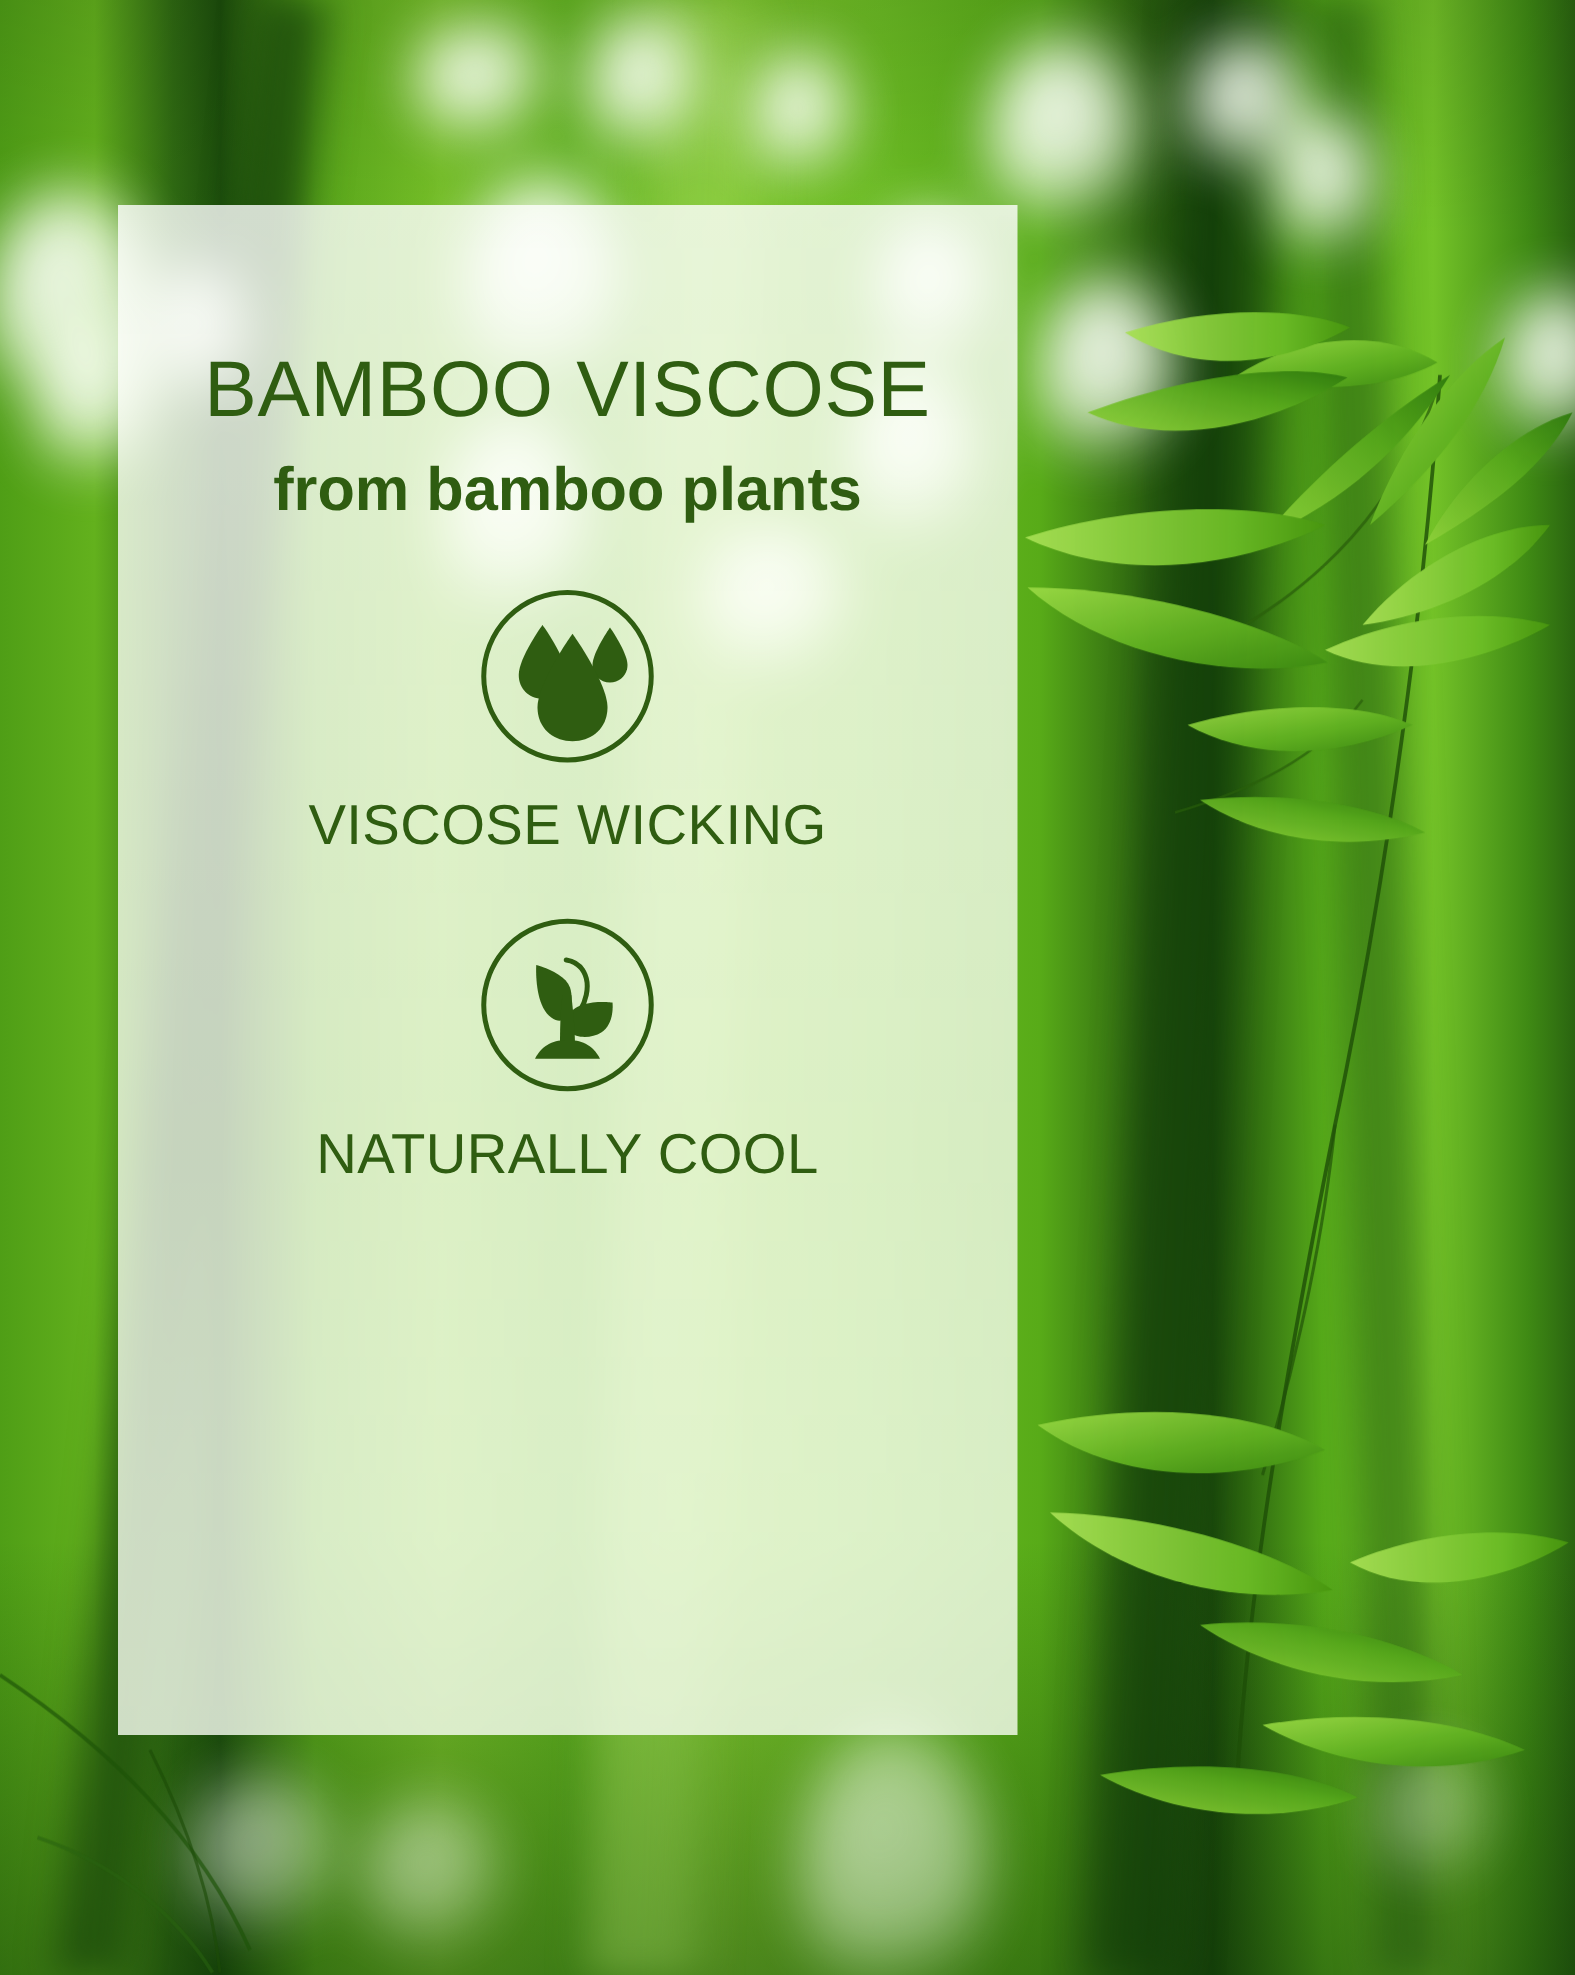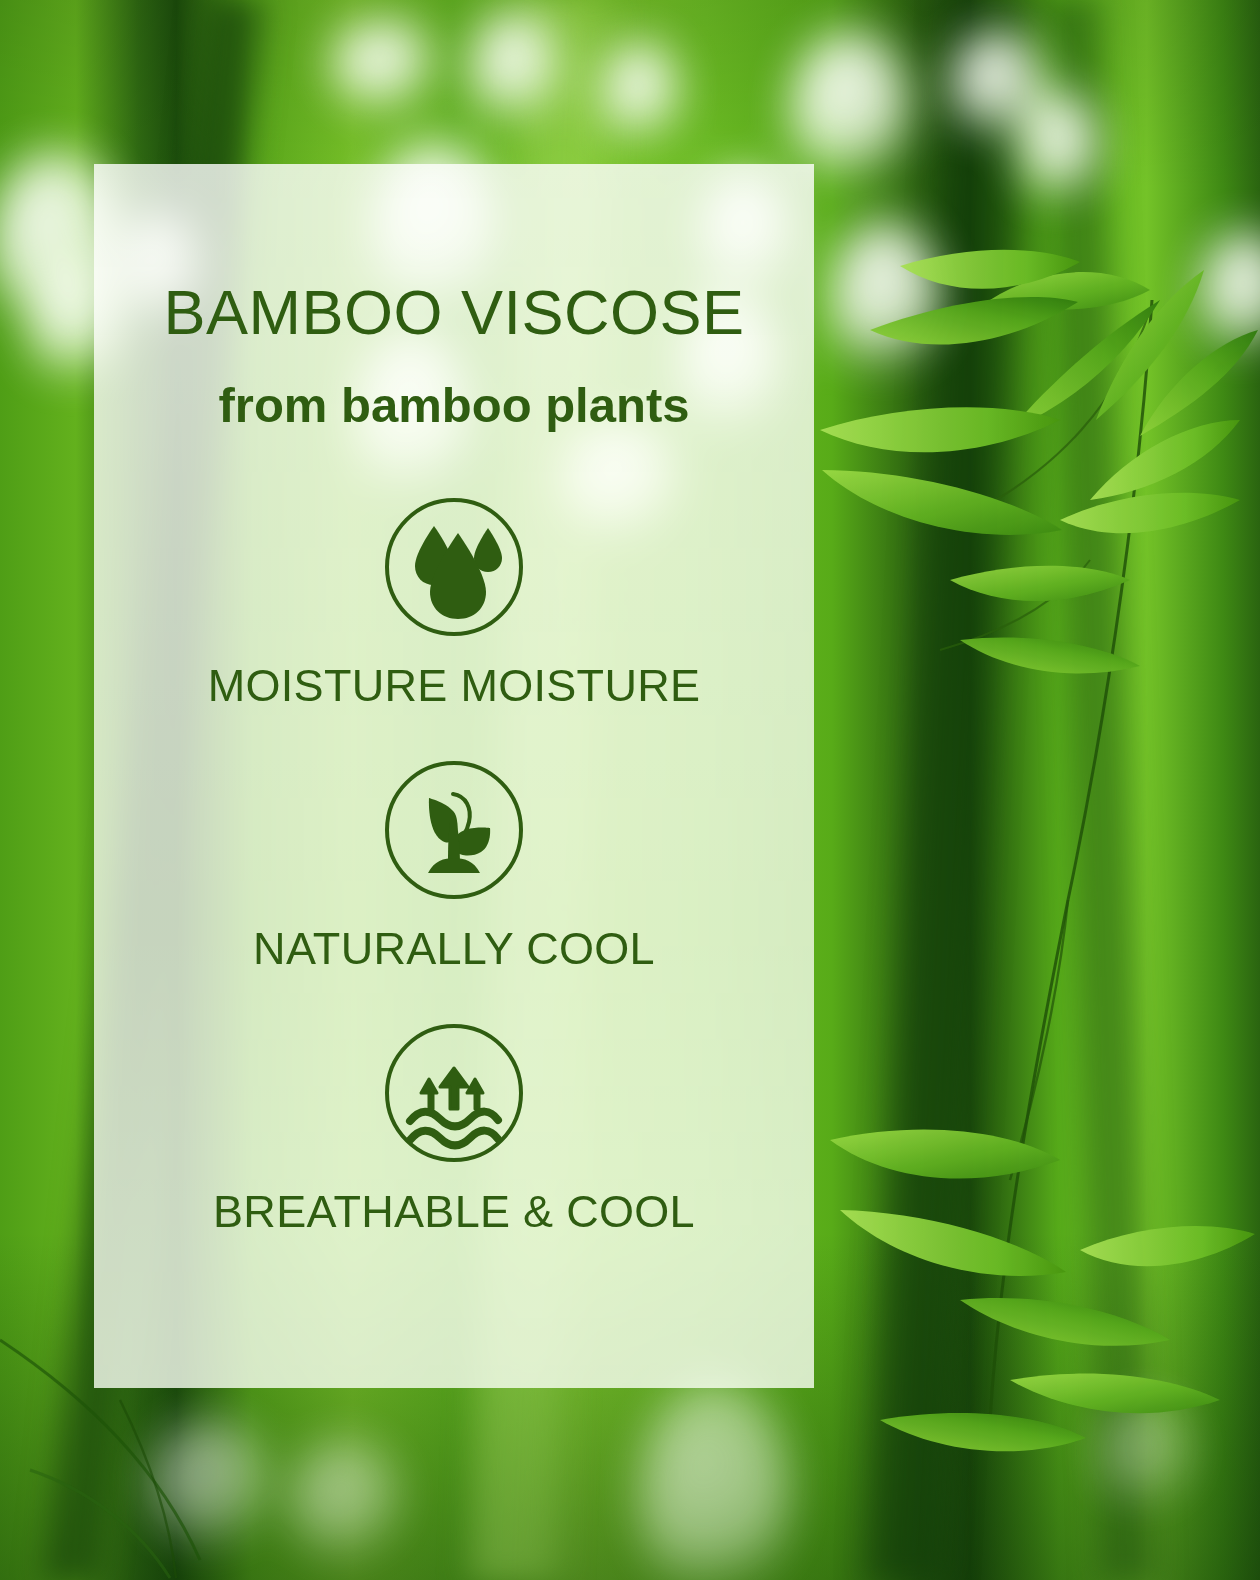--- a/index.html
+++ b/index.html
@@ -73,21 +73,20 @@
     backdrop-filter: blur(2px);
   }
 
   .panel-inner {
     position: absolute;
     inset: 0;
     display: flex;
     flex-direction: column;
     align-items: center;
     color: #2e5c11;
-    gap: 13px;
   }
 
   .headline {
     margin-top: 117px;
     font-size: 63px;
     font-weight: 400;
     letter-spacing: 0.5px;
     line-height: 1;
     white-space: nowrap;
     color: #2f5d11;
@@ -231,21 +230,21 @@
             <svg viewBox="0 0 140 140" xmlns="http://www.w3.org/2000/svg">
               <circle cx="70" cy="70" r="67" fill="none" stroke="#2f5d11" stroke-width="4"></circle>
 
               <path d="M50 29 C50 29 31 55 31 69 C31 80 39 88 50 88 C61 88 69 80 69 69 C69 55 50 29 50 29 Z" fill="#2f5d11"></path>
 
               <path d="M104 31 C104 31 90 51 90 61 C90 69 96 75 104 75 C112 75 118 69 118 61 C118 51 104 31 104 31 Z" fill="#2f5d11"></path>
 
               <path d="M74 36 C74 36 46 75 46 95 C46 111 58 122 74 122 C90 122 102 111 102 95 C102 75 74 36 74 36 Z" fill="#2f5d11"></path>
             </svg>
           </div>
-          <div class="feature-label">MOISTURE MOISTURE</div>
+          <div class="feature-label">VISCOSE WICKING</div>
         </div>
 
         <div class="feature">
           <div class="icon-circle">
             <svg viewBox="0 0 140 140" xmlns="http://www.w3.org/2000/svg">
               <circle cx="70" cy="70" r="67" fill="none" stroke="#2f5d11" stroke-width="4"></circle>
 
               <path d="M69 34 C82 36 88 48 85 62 C83 72 77 80 70 86" fill="none" stroke="#2f5d11" stroke-width="4" stroke-linecap="round"></path>
 
               <path d="M45 38 C45 38 43 70 57 80 C71 90 76 68 72 56 C68 44 45 38 45 38 Z" fill="#2f5d11"></path>
@@ -253,36 +252,18 @@
               <path d="M106 68 C106 68 76 64 70 80 C64 96 86 99 97 92 C108 85 106 68 106 68 Z" fill="#2f5d11"></path>
 
               <path d="M66 62 C64 78 64 92 64 104 L76 104 C76 92 75 78 73 62 Z" fill="#2f5d11"></path>
 
               <path d="M44 113 C50 101 60 98 70 98 C80 98 90 101 96 113 Z" fill="#2f5d11"></path>
             </svg>
           </div>
           <div class="feature-label">NATURALLY COOL</div>
         </div>
 
-        <div class="feature">
-          <div class="icon-circle">
-            <svg viewBox="0 0 140 140" xmlns="http://www.w3.org/2000/svg">
-              <circle cx="70" cy="70" r="67" fill="none" stroke="#2f5d11" stroke-width="4"></circle>
-
-              <path d="M45 70 L37 70 L45 56 L53 70 L49 70 L49 86 L45 86 Z" fill="#2f5d11" stroke="#2f5d11" stroke-width="3" stroke-linejoin="round"></path>
-
-              <path d="M66 64 L56 64 L70 45 L84 64 L74 64 L74 86 L66 86 Z" fill="#2f5d11" stroke="#2f5d11" stroke-width="3" stroke-linejoin="round"></path>
-
-              <path d="M91 70 L83 70 L91 56 L99 70 L95 70 L95 86 L91 86 Z" fill="#2f5d11" stroke="#2f5d11" stroke-width="3" stroke-linejoin="round"></path>
-
-              <path d="M26 98 C36 86 46 86 56 96 C66 106 76 106 86 96 C96 86 106 86 114 97" fill="none" stroke="#2f5d11" stroke-width="8" stroke-linecap="round"></path>
-
-              <path d="M26 117 C36 105 46 105 56 115 C66 125 76 125 86 115 C96 105 106 105 114 116" fill="none" stroke="#2f5d11" stroke-width="8" stroke-linecap="round"></path>
-            </svg>
-          </div>
-          <div class="feature-label">BREATHABLE &amp; COOL</div>
-        </div>
 
       </div>
     </div>
   </div>
 
 </div>
 
 </body></html>

